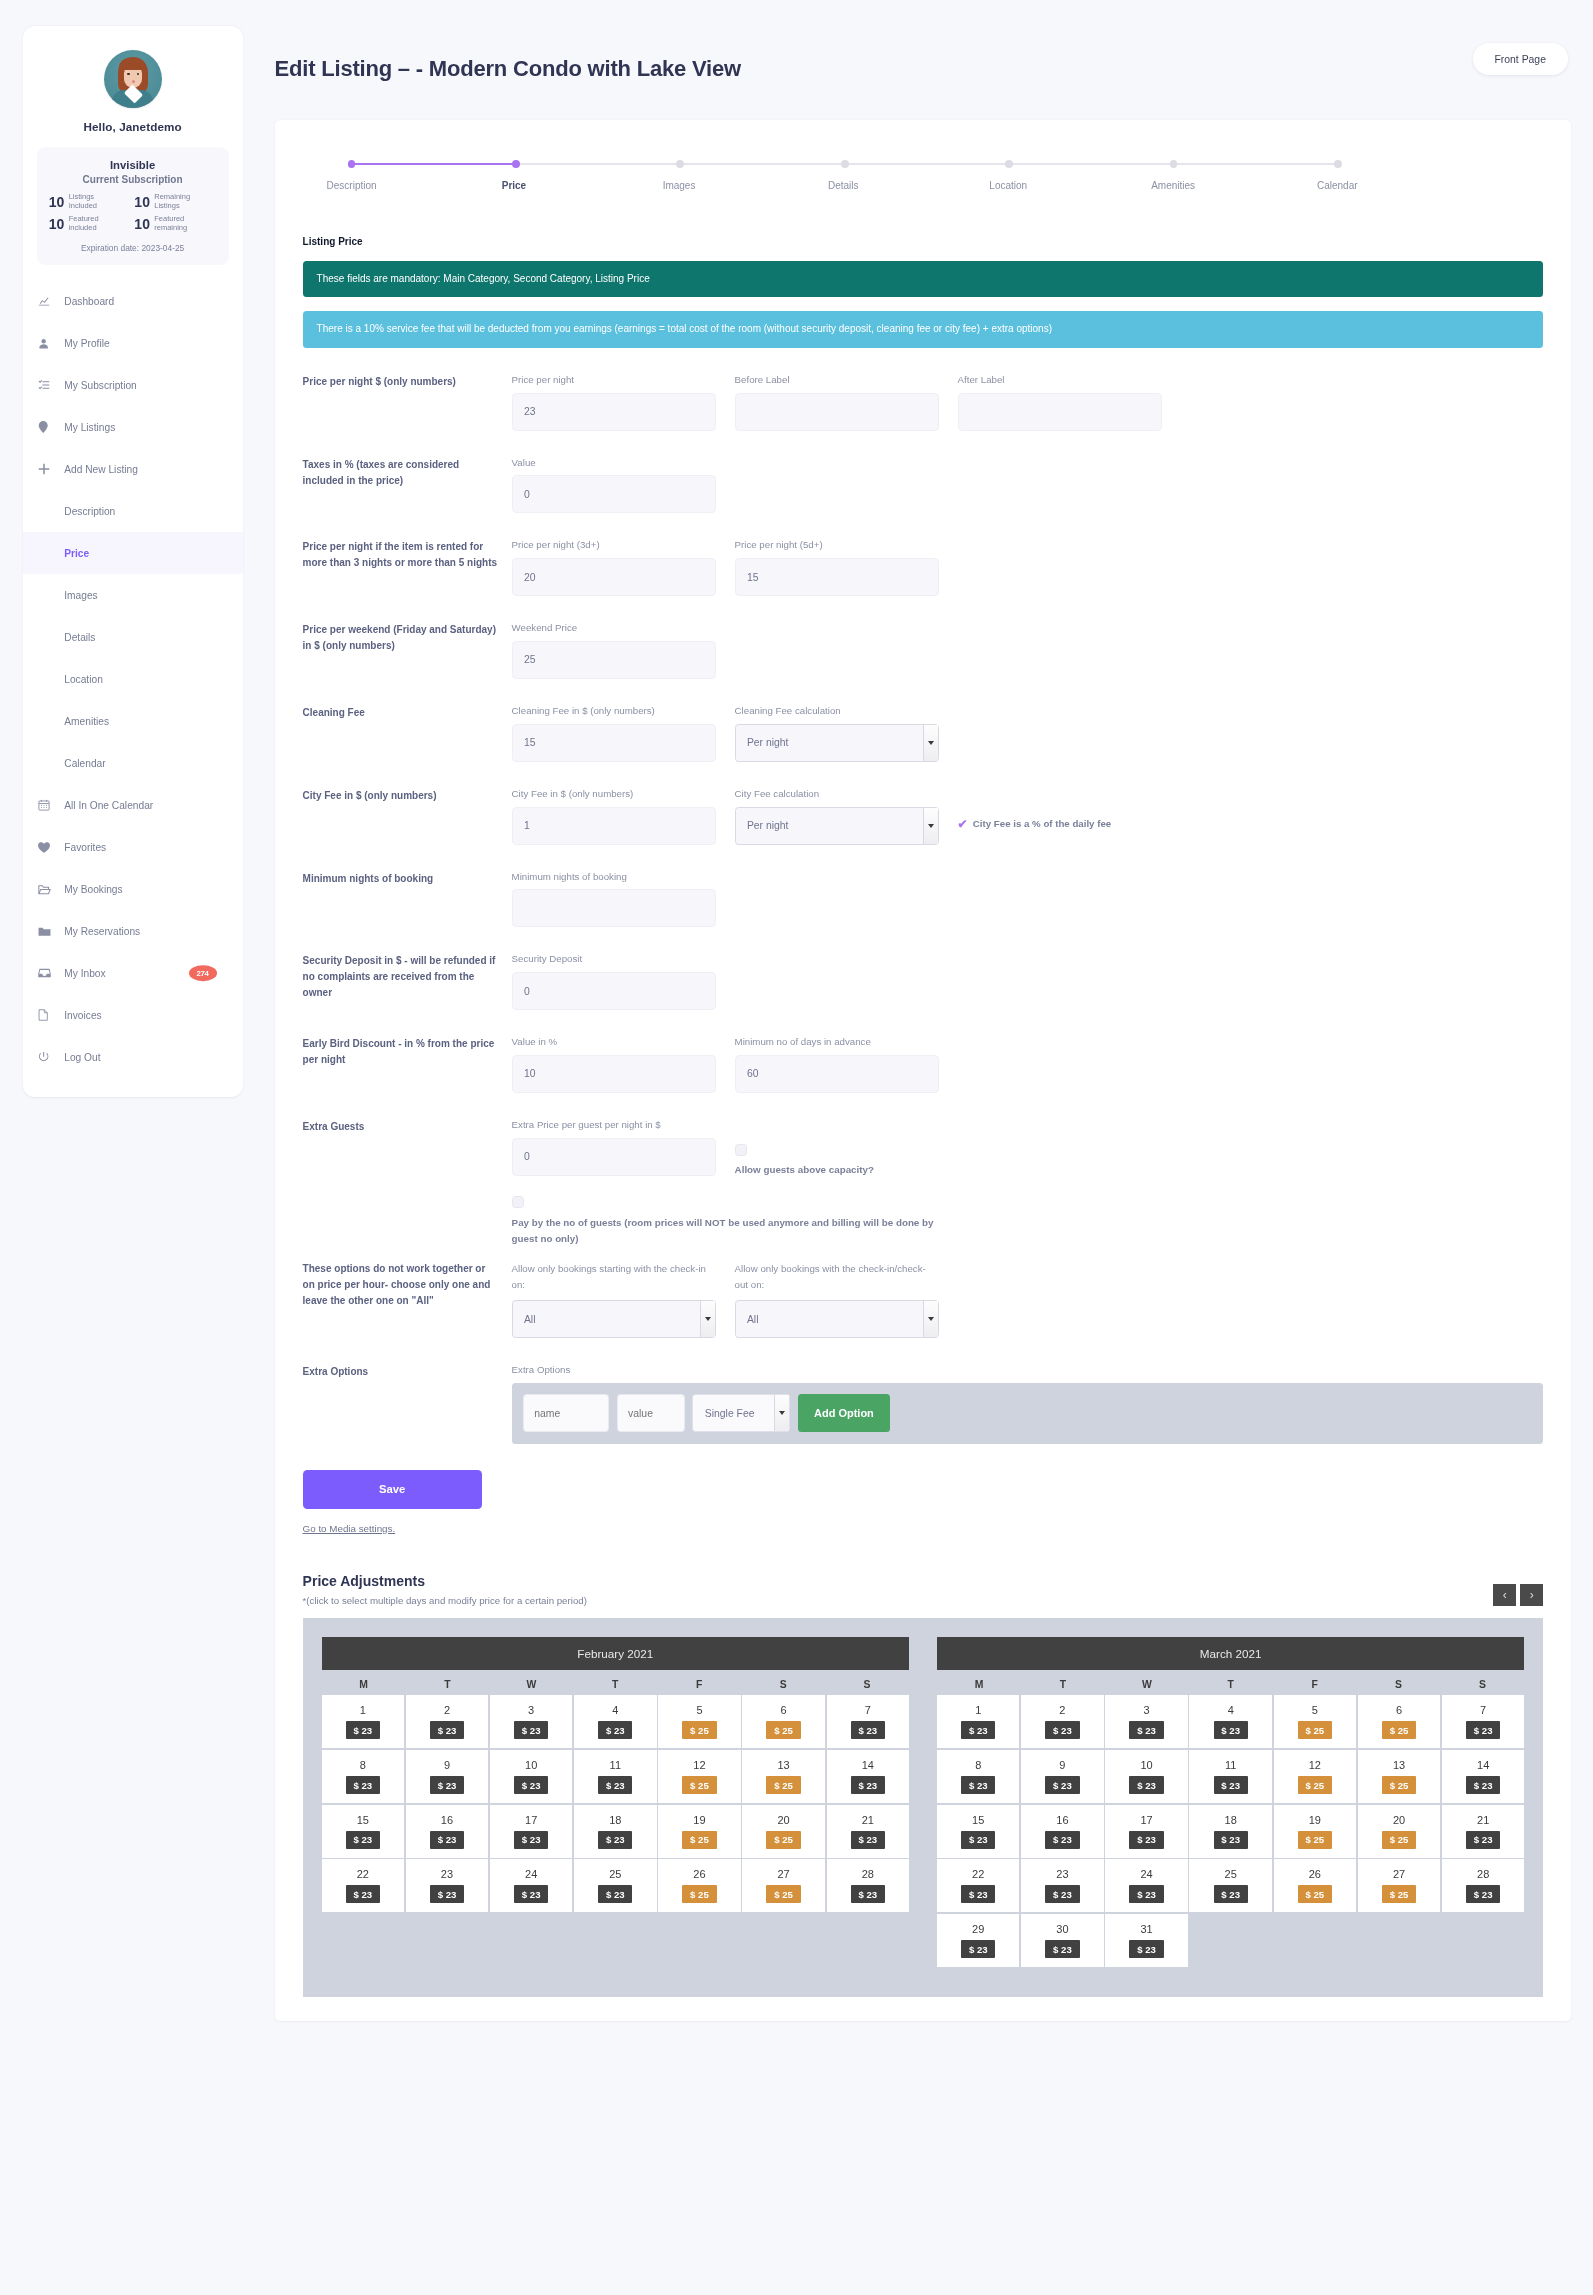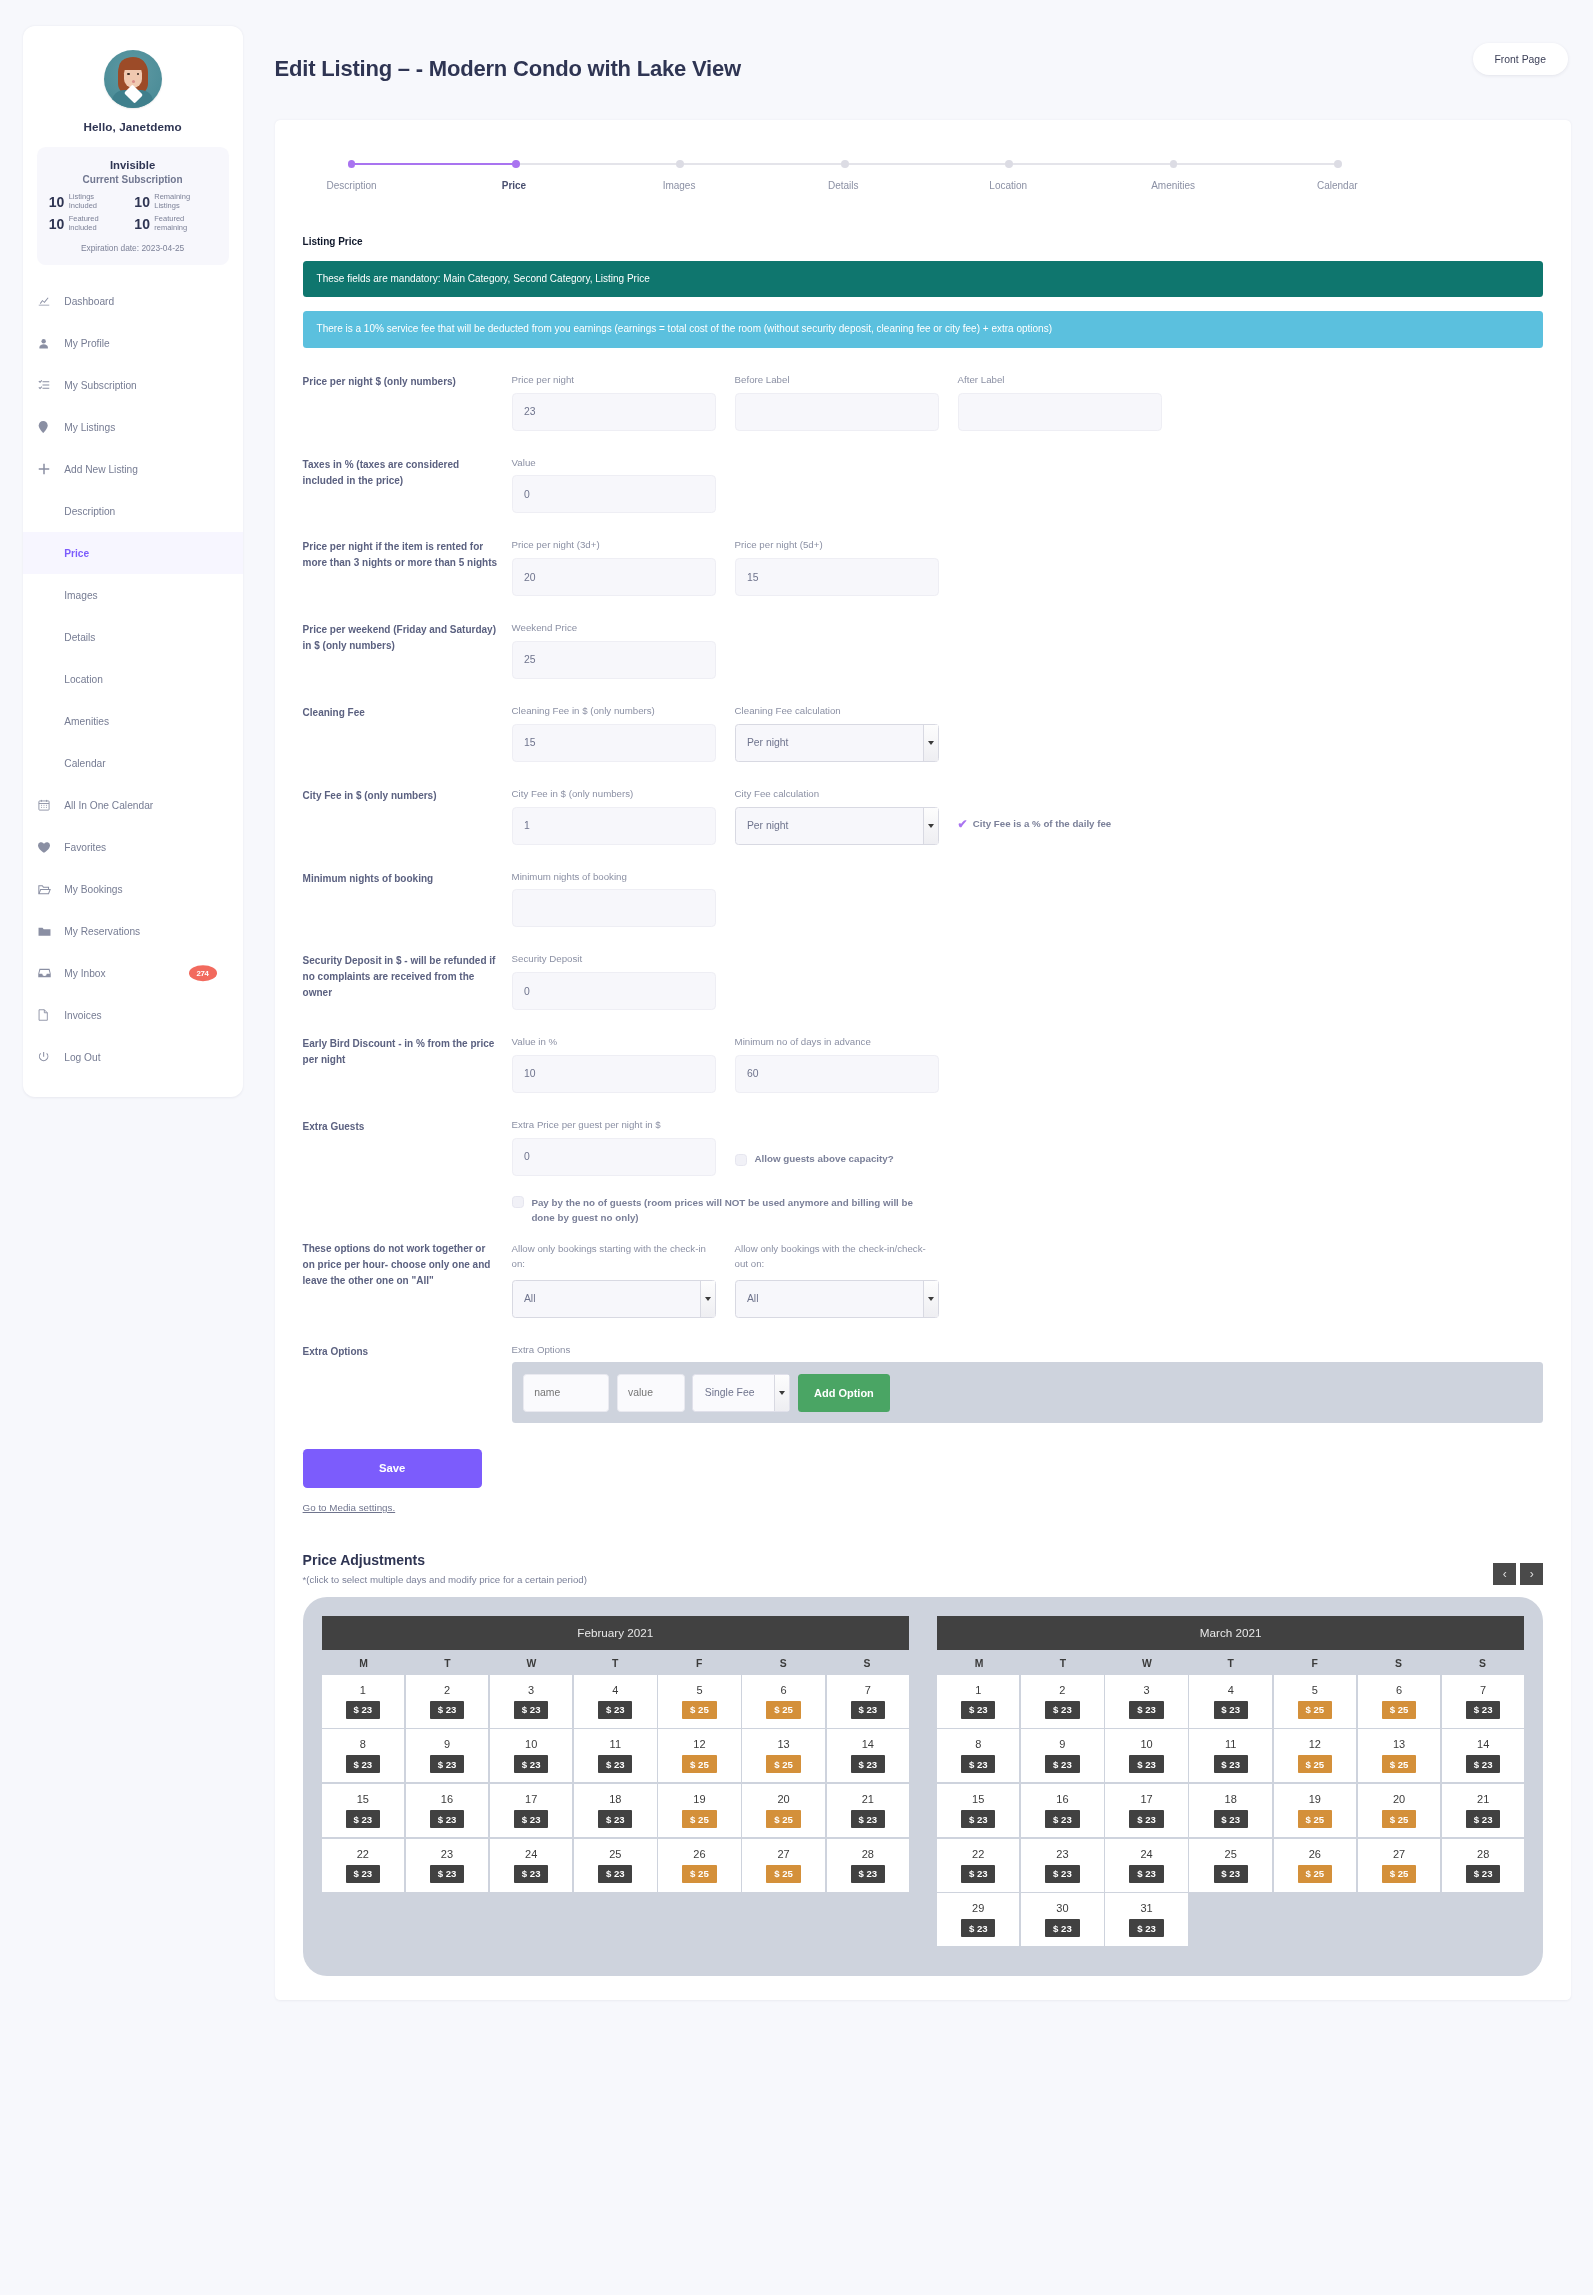--- a/index.html
+++ b/index.html
@@ -122,41 +122,41 @@
   .fselect .caret {
     position:absolute; right:0; top:0; bottom:0; width:15px;
     background: linear-gradient(#fdfdfd,#eeeef2);
     border-left:0.9px solid #d8d9e2; display:flex; align-items:center; justify-content:center;
   }
   .fselect .caret:after { content:""; border-left:3.5px solid transparent; border-right:3.5px solid transparent; border-top:4.3px solid #3a3a3a; }
 
   .inline-note { display:flex; align-items:center; gap:5.2px; font-size:9.7px; color:#7b8099; font-weight:bold; align-self:center; margin-top:15.7px;}
   .check-mark { color:#a974f0; font-size:12px; line-height:1; }
 
-  .cbrow { display:flex; align-items:flex-start; gap:7.8px; font-size:9.8px; color:#7b8099; font-weight:bold; }
+  .cbrow { display:flex; align-items:flex-start; gap:7.8px; font-size:9.8px; color:#7b8099; font-weight:bold;flex-direction:column; }
   .cbox { width:12px; height:12px; flex:0 0 12px; border-radius:3.5px; background:#f1f1f7; border:0.9px solid #e6e6ef; margin-top:0.9px; }
 
   
   .extra-panel { background:#ced3dd; border-radius:3.5px; padding:11.3px; display:inline-flex; gap:7.8px; align-items:center; }
   .xin { height:38px; background:#fafafd; border:0.9px solid #e9e9f0; border-radius:3.5px; padding:0 10.4px; font-size:10.4px; color:#8b90a4; font-family:"Liberation Sans",sans-serif; }
   .xin.name { width:86px; } .xin.value { width:68px; }
   .xsel { width:98px; position:relative; }
   .addopt { background:#4aa564; color:#fff; border:none; height:38px; padding:0 15.7px; border-radius:3.5px; font-size:11px; font-weight:bold; cursor:pointer; font-family:"Liberation Sans",sans-serif; }
 
   .save-btn { background:#7c5cfc; color:#fff; border:none; width:179px; height:39px; border-radius:4.3px; font-size:11.3px; font-weight:bold; cursor:pointer; font-family:"Liberation Sans",sans-serif; margin-top:26px; }
   .media-link { display:inline-block; margin-top:14px; font-size:9.8px; color:#6f748d; text-decoration:underline; cursor:pointer; }
 
   
   .pa-head { display:flex; justify-content:space-between; align-items:flex-end; margin-top:38px; }
   .pa-title { font-size:14px; font-weight:bold; color:#2f3553; }
   .pa-sub { font-size:9.7px; color:#7b8099; margin-top:6px; }
   .pa-nav { display:flex; gap:3.5px; }
   .pa-btn { width:23.5px; height:22px; background:#4a4a4a; color:#dcdcdc; display:flex; align-items:center; justify-content:center; font-size:12px; cursor:pointer; }
 
-  .cal-area { background:#ced3dd; margin-top:12px; padding:19px 19px 30px 19px; display:flex; gap:28px;border-radius:24px; }
+  .cal-area { background:#ced3dd; margin-top:12px; padding:19px 19px 30px 19px; display:flex; gap:28px; }
   .cal { flex:1; }
   .cal-title { background:#414141; color:#e8e8e8; text-align:center; font-size:11.7px; padding:10.4px 0; }
   .cal-dow { display:grid; grid-template-columns:repeat(7,1fr); padding:8.7px 0 5.2px 0; }
   .cal-dow div { text-align:center; font-size:10.4px; font-weight:bold; color:#3b3b3b; }
   .cal-grid { display:grid; grid-template-columns:repeat(7,1fr); gap:1.7px; }
   .cal-cell { background:#fff; min-height:53px; display:flex; flex-direction:column; align-items:center; justify-content:center; gap:5.2px; cursor:pointer; }
   .cal-cell.empty { background:transparent; cursor:default; }
   .cal-day { font-size:11px; color:#3b3b3b; }
   .cal-price { font-size:9.6px; font-weight:bold; color:#fff; background:#414141; padding:3.5px 7.8px; border-radius:0.9px; }
   .cal-price.weekend { background:#d4903a; }

